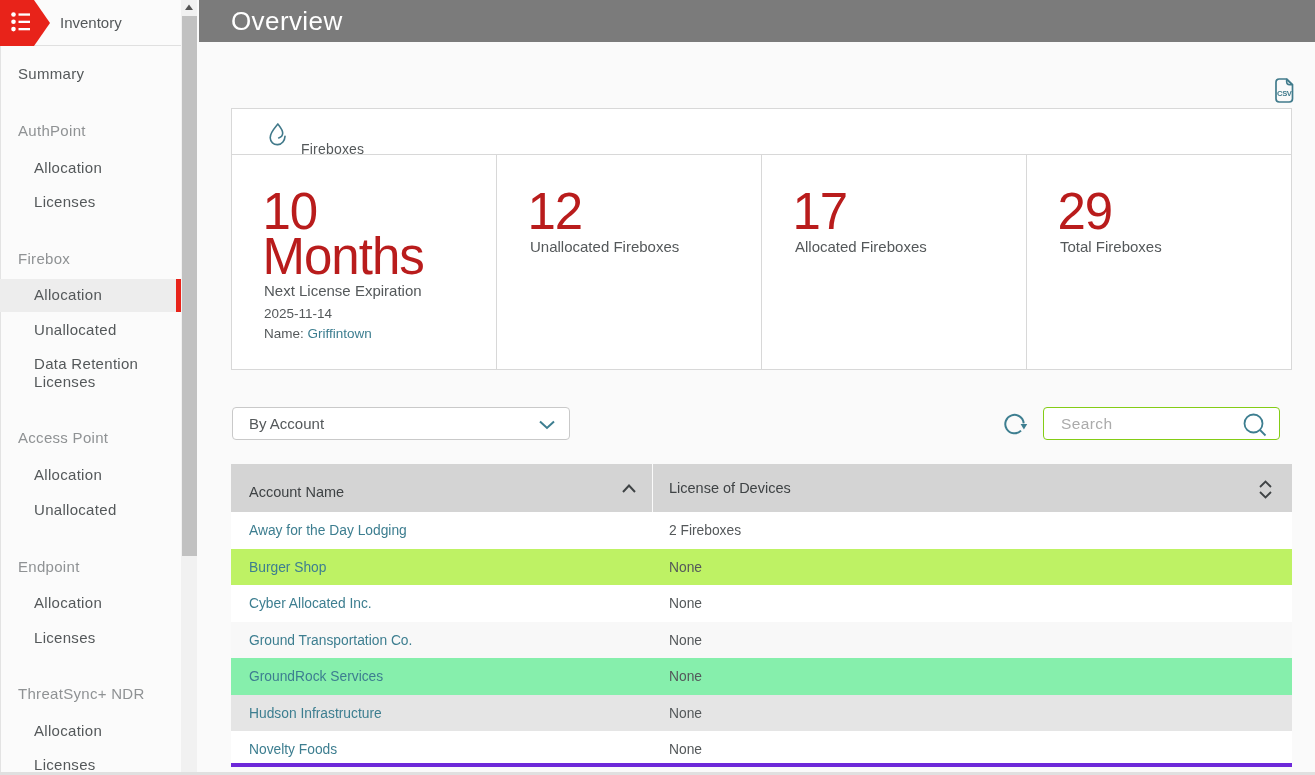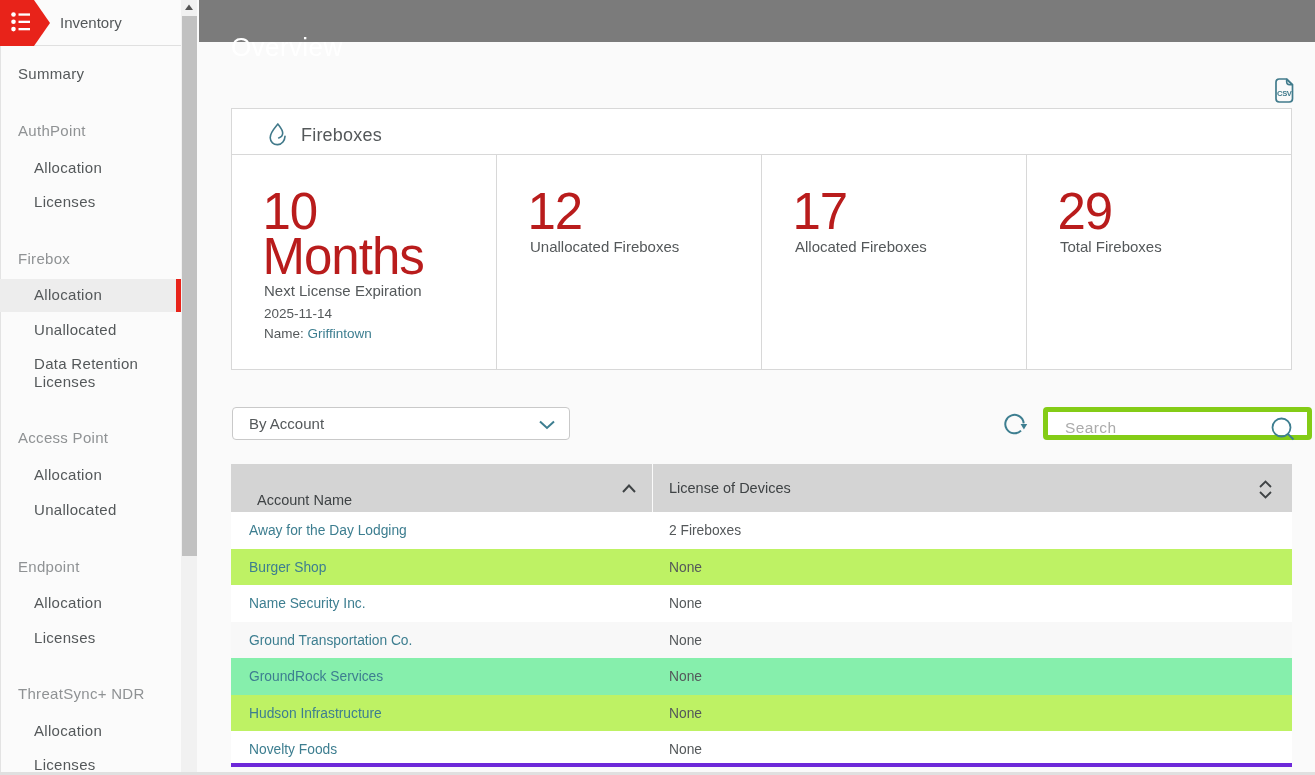--- a/index.html
+++ b/index.html
@@ -3,57 +3,57 @@
 <meta charset="utf-8">
 <style>
   * { margin:0; padding:0; box-sizing:border-box; }
   html,body { width:1315px; height:775px; overflow:hidden; }
   body { font-family:"Liberation Sans", sans-serif; background:#fafafa; position:relative; }
   .abs { position:absolute; }
   .teal { color:#3d7e90; }
 
   
   #topbar { left:199px; top:0; width:1116px; height:42px; background:#7b7b7b; }
-  #topbar .title { position:absolute; left:32px; top:0; line-height:42px; font-size:26px; letter-spacing:0.4px; color:#ffffff;margin-top:26px; }
+  #topbar .title { position:absolute; left:32px; top:0; line-height:42px; font-size:26px; letter-spacing:0.4px; color:#ffffff; }
 
   
   #sidebar { left:0; top:0; width:181px; height:775px; background:#fbfbfb; border-left:1px solid #e3e3e3; }
   #sidehead { left:0; top:0; width:181px; height:46px; border-bottom:1px solid #e0e0e0; }
   #sidehead .label { position:absolute; left:60px; top:0; line-height:45px; font-size:15px; color:#54585a; }
   .nav { position:absolute; height:22px; line-height:22px; font-size:15px; letter-spacing:0.3px; color:#54585a; white-space:nowrap; }
   .nav.cat { color:#8f9294; }
   #selrow { left:0; top:279px; width:176px; height:33px; background:#ededed; }
   #selbar { left:176px; top:279px; width:5px; height:33px; background:#e8231a; }
 
   
   #sb-track { left:181px; top:0; width:16px; height:772px; background:#f1f1f1; }
   #sb-thumb { left:182px; top:16px; width:15px; height:540px; background:#c1c1c1; }
   #sb-up { left:181px; top:0; width:16px; height:16px; }
 
   
   #card { left:231px; top:108px; width:1061px; height:262px; background:#fff; border:1px solid #d8d8d8; }
   #cardhead { position:absolute; left:0; top:0; width:100%; height:46px; border-bottom:1px solid #d8d8d8; }
-  #cardhead .label { position:absolute; left:69px; top:4px; line-height:45px; font-size:18px; letter-spacing:0.2px; color:#54585a; }
+  #cardhead .label { position:absolute; left:69px; top:18px; line-height:45px; font-size:14px; letter-spacing:0.2px; color:#54585a; }
   .statcol { position:absolute; top:46px; height:215px; width:265px; border-right:1px solid #d8d8d8; }
   .statcol.last { border-right:none; }
   .bignum { position:absolute; left:30.5px; top:34px; font-size:51px; line-height:45px; color:#b91c1c; letter-spacing:-1px; }
   .statlabel { position:absolute; left:33px; top:83px; font-size:15px; line-height:17px; color:#54585a; }
   .sub1 { position:absolute; left:32px; top:126.5px; font-size:15px; line-height:17px; color:#54585a; }
   .sub2 { position:absolute; left:32px; top:150.5px; font-size:13.5px; line-height:15.5px; color:#54585a; }
   .sub3 { position:absolute; left:32px; top:170.5px; font-size:13.5px; line-height:15.5px; color:#54585a; }
 
   
   #select { left:232px; top:407px; width:338px; height:33px; background:#fff; border:1px solid #c9c9c9; border-radius:4px; }
   #select .txt { position:absolute; left:16px; top:0; line-height:31px; font-size:15px; color:#54585a; }
-  #search { left:1043px; top:407px; width:269px; height:33px; background:#fff; border:5px solid #84cc16; border-radius:4px; }
+  #search { left:1043px; top:407px; width:237px; height:33px; background:#fff; border:1px solid #84cc16; border-radius:4px; }
   #search .txt { position:absolute; left:17px; top:0; line-height:31px; font-size:15.5px; letter-spacing:0.4px; color:#ababab; }
 
   
   #thead { left:231px; top:464px; width:1061px; height:48px; background:#d4d4d4; }
-  #thead .c1 { position:absolute; left:18px; top:12px; line-height:48px; font-size:14.5px; color:#3f4345;margin-left:8px; }
+  #thead .c1 { position:absolute; left:18px; top:4px; line-height:48px; font-size:14.5px; color:#3f4345; }
   #thead .c2 { position:absolute; left:438px; top:0; line-height:48px; font-size:14.5px; color:#3f4345; }
   #thead .div { position:absolute; left:421px; top:0; width:1px; height:48px; background:#fafafa; }
   .trow { position:absolute; left:231px; width:1061px; height:37px; }
   .trow .a { position:absolute; left:18px; top:0; line-height:37px; font-size:13.8px; color:#3d7e90; }
   .trow .b { position:absolute; left:438px; top:0; line-height:37px; font-size:13.8px; color:#54585a; }
 
   #botstrip { left:0; top:772px; width:1315px; height:3px; background:#e0e0e0; }
 </style>
 </head>
 <body>
@@ -166,32 +166,32 @@
   </div>
   <div class="trow" style="top:512px; background:#fff;">
     <div class="a">Away for the Day Lodging</div>
     <div class="b">2 Fireboxes</div>
   </div>
   <div class="trow" style="top:548.5px; background:#bef264;">
     <div class="a">Burger Shop</div>
     <div class="b">None</div>
   </div>
   <div class="trow" style="top:585px; background:#fff;">
-    <div class="a">Name Security Inc.</div>
+    <div class="a">Cyber Allocated Inc.</div>
     <div class="b">None</div>
   </div>
   <div class="trow" style="top:621.5px; background:#f8f8f8;">
     <div class="a">Ground Transportation Co.</div>
     <div class="b">None</div>
   </div>
   <div class="trow" style="top:658px; background:#86efac;">
     <div class="a">GroundRock Services</div>
     <div class="b">None</div>
   </div>
-  <div class="trow" style="top:694.5px; background:#bef264;">
+  <div class="trow" style="top:694.5px; background:#e5e5e5;">
     <div class="a">Hudson Infrastructure</div>
     <div class="b">None</div>
   </div>
   <div class="trow" style="top:731px; background:#fff; height:36px; border-bottom:4px solid #6d28d9;">
     <div class="a">Novelty Foods</div>
     <div class="b">None</div>
   </div>
 
   <div id="botstrip" class="abs"></div>
 

